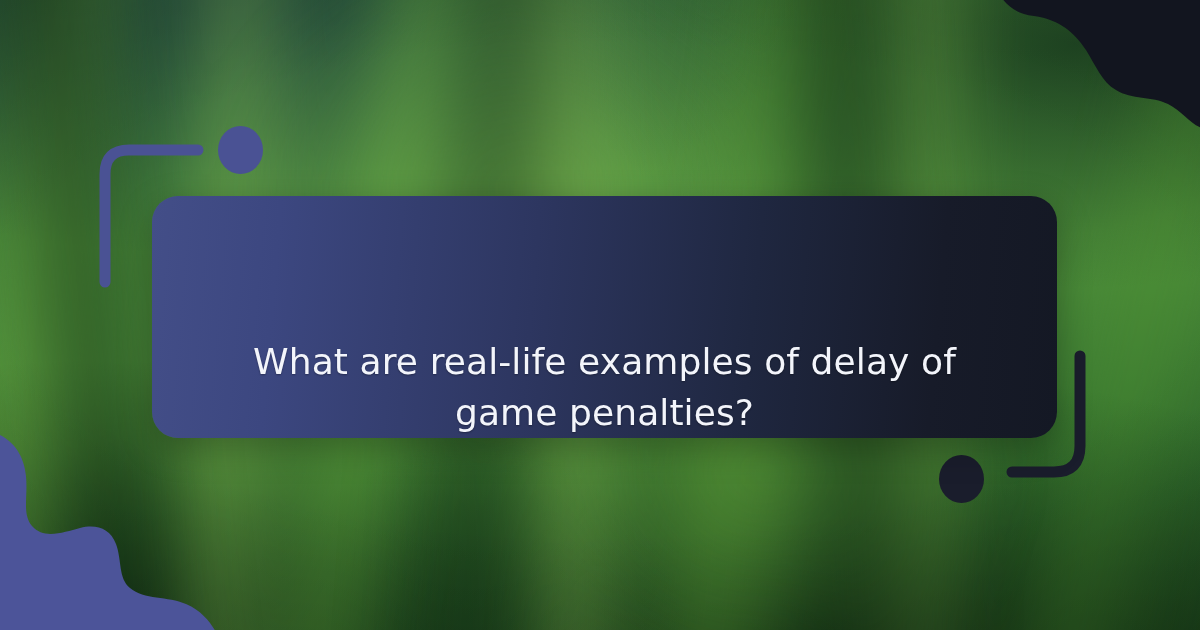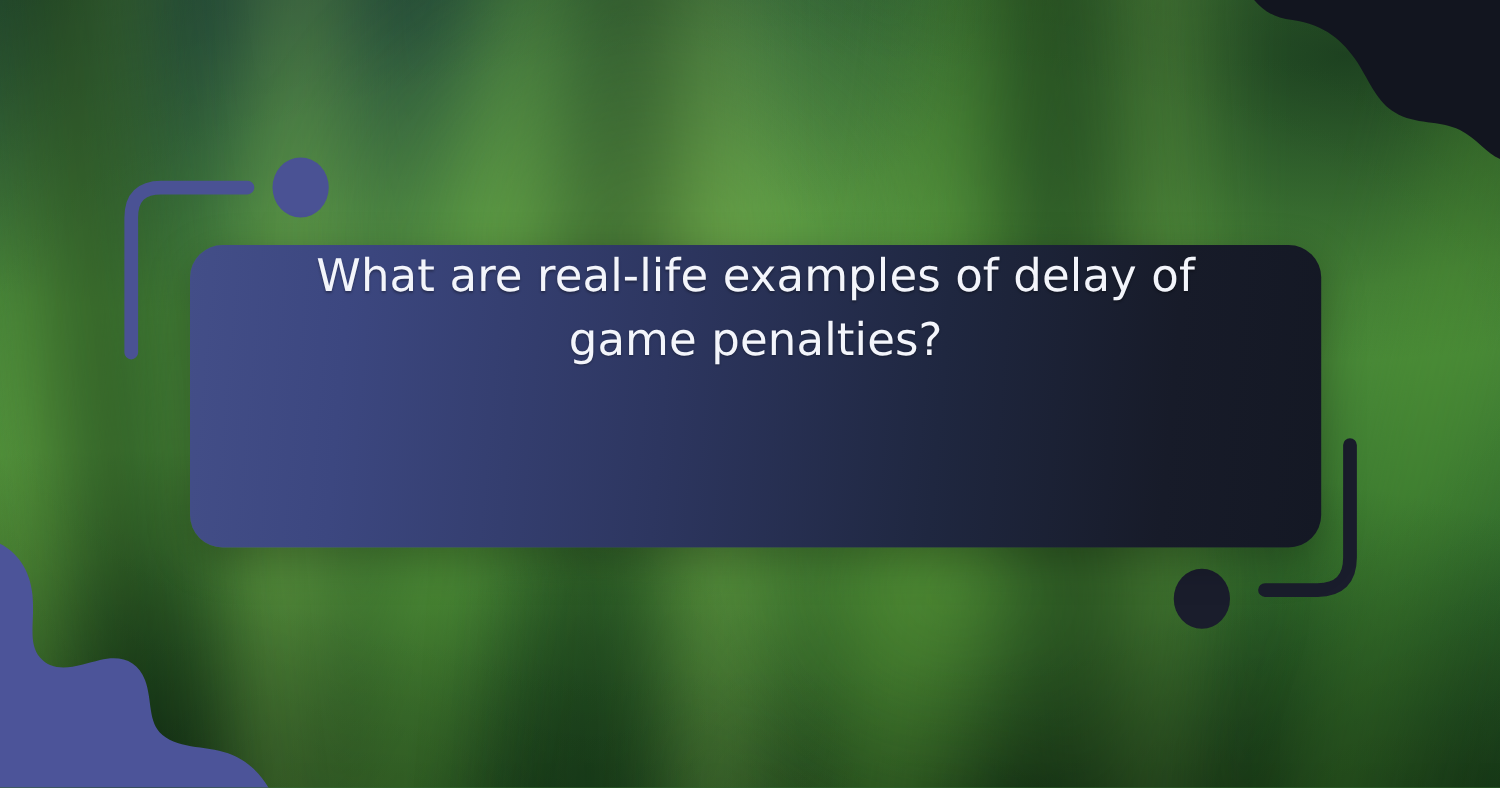--- a/index.html
+++ b/index.html
@@ -59,21 +59,21 @@
   .dot-tl { left:218px; top:126px; width:45px; height:48px; background:#4a5294; }
   .dot-br { left:939px; top:455px; width:45px; height:48px; background:#1a1d2c; }
 
   
   .card {
     position:absolute; left:152px; top:196px;
     width:905px; height:242px;
     border-radius:26px;
     background:linear-gradient(95deg, #434e88 0%, #3c4780 14%, #2d3660 42%, #1f2740 66%, #171b29 86%, #141824 100%);
     box-shadow:0 10px 34px rgba(0,0,0,.30);
-    display:flex; align-items:flex-start; justify-content:center;
+    display:flex; align-items:flex-end; justify-content:center;
     padding:0 62px;
   }
   .card-title {
     color:#f3f5fb;
     font-size:36px;
     line-height:1.42;
     font-weight:400;
     text-align:center;
     letter-spacing:.1px;
     max-width:760px;

